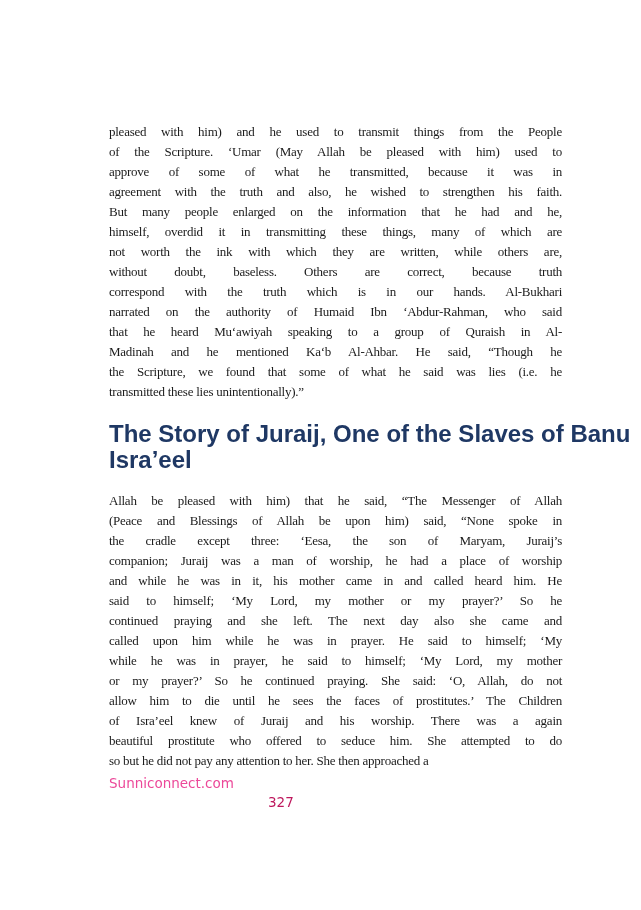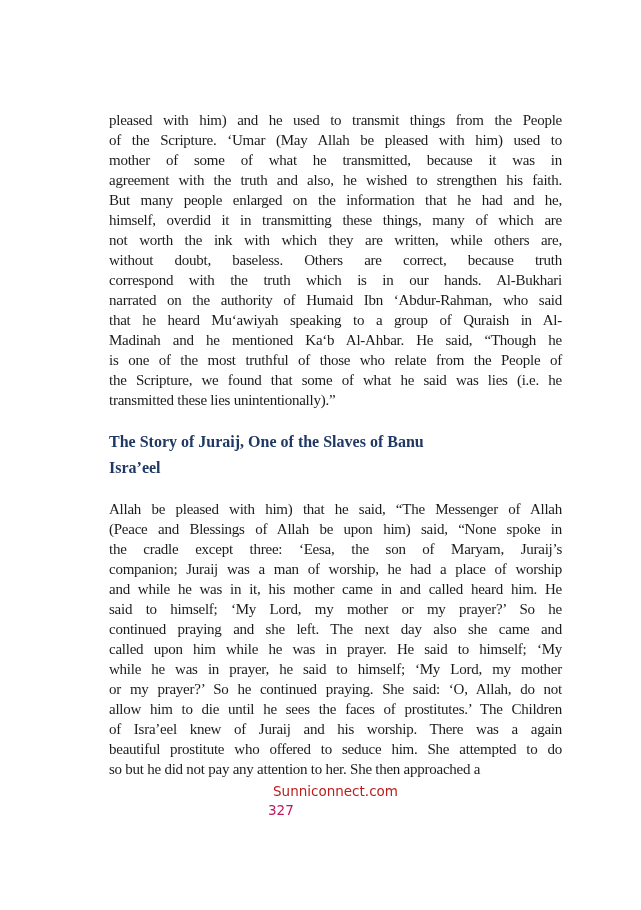--- a/index.html
+++ b/index.html
@@ -14,83 +14,83 @@
     background: var(--bg, #ffffff);
     overflow: hidden;
   }
   .text-block {
     position: absolute;
     left: 109px; top: 110px;
     width: 453px;
     color: var(--body-color, #1b1b1b);
   }
   .paragraph {
-    font-size: 15px;
+    font-size: 13px;
     line-height: 20px;
     letter-spacing: -0.25px;
+    margin-top: 12px;
   }
   .tline { white-space: nowrap; }
   .paragraph .tline {
     text-align: justify;
     text-align-last: justify;
   }
   .paragraph .tline.last {
     text-align-last: left;
   }
   .heading {
     margin: 19px 0 18px 0;
     padding: 0;
-    font-family: Liberation Serif, serif;
-    font-size: 16px;
+    font-family: Liberation Sans, sans-serif;
+    font-size: 24px;
     line-height: 26px;
     font-weight: bold;
     color: var(--heading-color, #1f3864);
   }
   .heading .tline {
     text-align: left;
     text-align-last: left;
   }
   .footer-site {
     margin-top: 3px;
     font-family: "DejaVu Sans", sans-serif;
     font-size: 13.5px;
     line-height: 18px;
     letter-spacing: 0;
-    text-align: center;
-    color: #b91c1c;
+    text-align: left;
+    color: #ec4899;
   }
   .footer-page {
     margin-top: 1px;
     margin-left: 159px;
     font-family: "DejaVu Sans", sans-serif;
     font-size: 13.5px;
     line-height: 18px;
     color: #be185d;
   }
 </style>
 </head>
 <body>
 
 <div class="page">
   <div class="text-block">
 
     <div class="paragraph">
         <div class="tline">pleased with him) and he used to transmit things from the People</div>
         <div class="tline">of the Scripture. ‘Umar (May Allah be pleased with him) used to</div>
-        <div class="tline">mother of some of what he transmitted, because it was in</div>
+        <div class="tline">approve of some of what he transmitted, because it was in</div>
         <div class="tline">agreement with the truth and also, he wished to strengthen his faith.</div>
         <div class="tline">But many people enlarged on the information that he had and he,</div>
         <div class="tline">himself, overdid it in transmitting these things, many of which are</div>
         <div class="tline">not worth the ink with which they are written, while others are,</div>
         <div class="tline">without doubt, baseless. Others are correct, because truth</div>
         <div class="tline">correspond with the truth which is in our hands. Al-Bukhari</div>
         <div class="tline">narrated on the authority of Humaid Ibn ‘Abdur-Rahman, who said</div>
         <div class="tline">that he heard Mu‘awiyah speaking to a group of Quraish in Al-</div>
         <div class="tline">Madinah and he mentioned Ka‘b Al-Ahbar. He said, “Though he</div>
-        <div class="tline">is one of the most truthful of those who relate from the People of</div>
         <div class="tline">the Scripture, we found that some of what he said was lies (i.e. he</div>
         <div class="tline last">transmitted these lies unintentionally).”</div>
       </div>
 
     <h1 class="heading">
         <div class="tline">The Story of Juraij, One of the Slaves of Banu</div>
         <div class="tline last">Isra’eel</div>
       </h1>
 
     <div class="paragraph">

